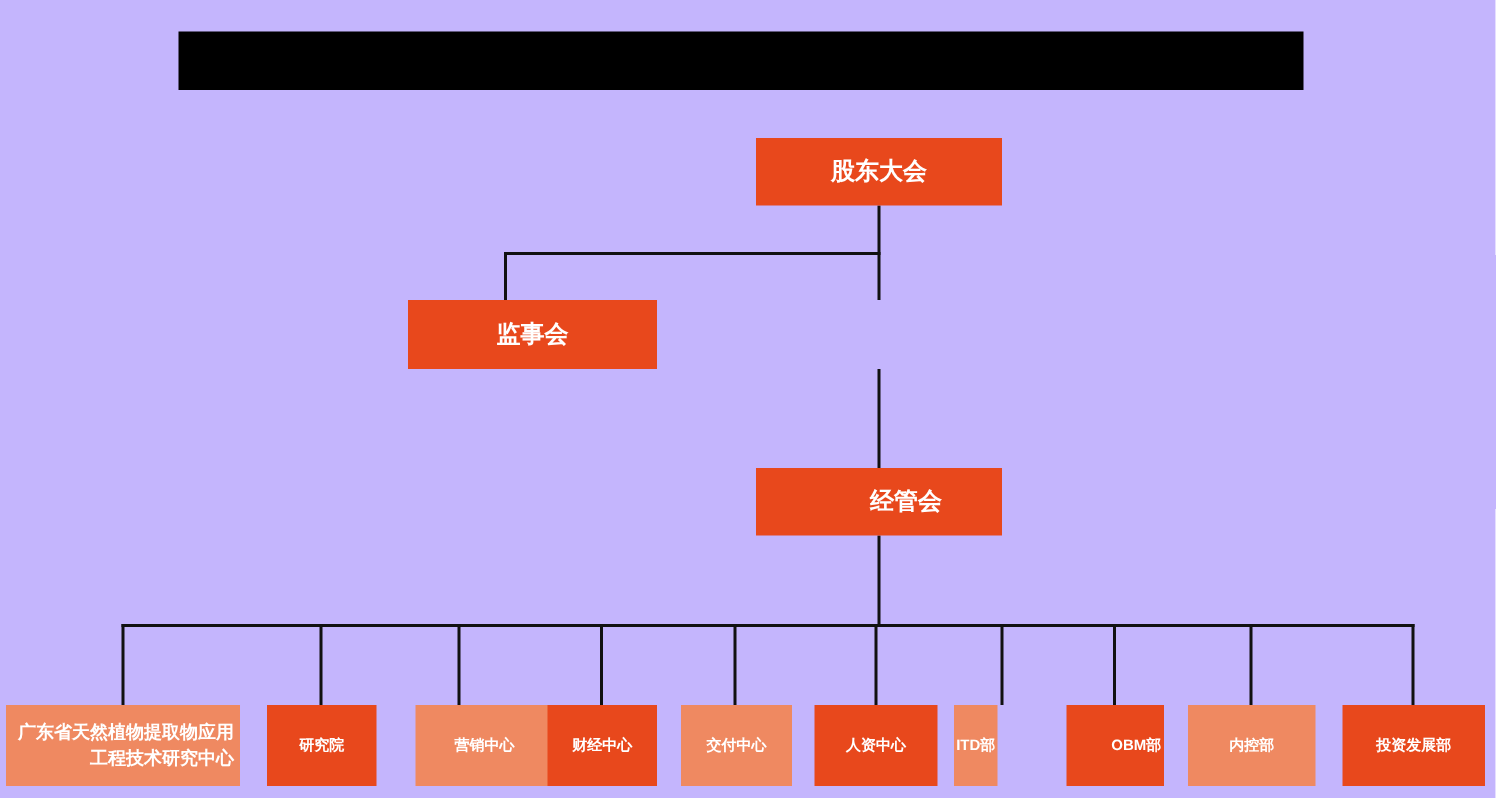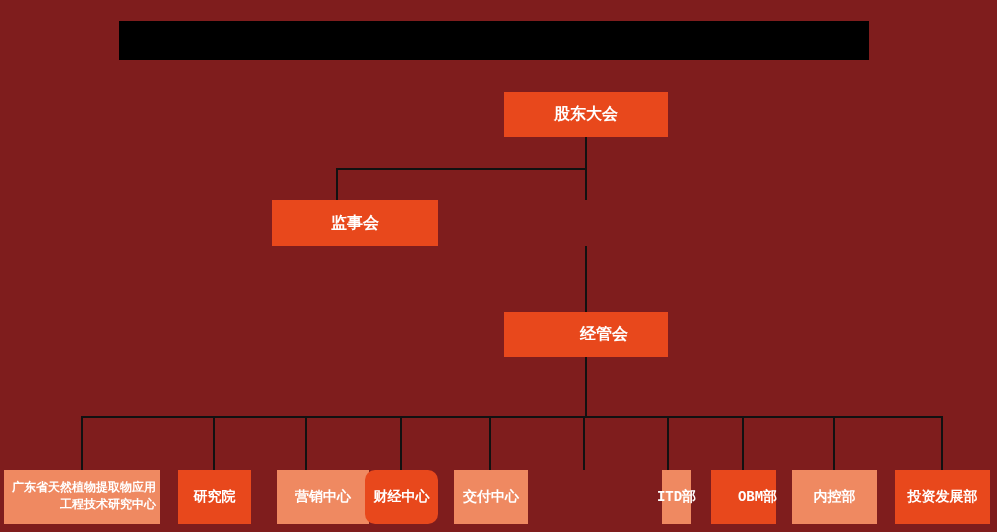--- a/index.html
+++ b/index.html
@@ -1,22 +1,22 @@
 <!DOCTYPE html>
 <html style="--box-dark: #E8481C; --box-light: #EF8961; --line: #111111; --text: #FFFFFF; --redacted: #000000;"><head>
 <meta charset="utf-8">
 <style>
   html, body { margin: 0; padding: 0; background: #ffffff; }
   .stage {
     position: relative;
     width: 997px;
     height: 532px;
-    background: #7f1d1d;
+    background: #c4b5fd;
     overflow: hidden;
-    font-family: Liberation Mono, monospace;
+    font-family: Liberation Sans, sans-serif;
   }
   .redacted-bar {
     position: absolute;
     left: 119px; top: 21px;
     width: 750px; height: 39px;
     background: var(--redacted, #000000);
   }
   
   .vline { position: absolute; width: 2px; background: var(--line, #111111); }
   .hline { position: absolute; height: 2px; background: var(--line, #111111); }
@@ -48,29 +48,29 @@
     font-weight: 700;
     font-size: 16px;
     box-sizing: border-box;
   }
   .dark  { background: var(--box-dark, #E8481C); }
   .light { background: var(--box-light, #EF8961); }
   .n-root { left: 504px; top:  92px; width: 164px; height: 45px; }
   .n-js   { left: 254px; top: 200px; width: 166px; height: 46px; margin-left: 18px; }
   .n-ds   { left: 503px; top: 200px; width: 165px; height: 46px; }
   .n-jg   { left: 504px; top: 312px; width: 164px; height: 45px; padding-left: 36px; }
-  .dept   { top: 470px; height: 54px; font-size: 14px; white-space: nowrap; }
+  .dept   { top: 470px; height: 54px; font-size: 10px; white-space: nowrap; }
   .d1  { left:   4px; width: 156px; font-size: 12px; line-height: 1.4;
          white-space: normal; padding: 0 4px; text-align: right; }
   .d2  { left: 178px; width: 73px; }
   .d3  { left: 277px; width: 92px; text-align: center; }
-  .d4  { left: 365px; width: 73px; border-radius: 10px; }
+  .d4  { left: 365px; width: 73px; }
   .d5  { left: 454px; width: 74px; }
   .d6  { left: 543px; width: 82px; }
-  .d7  { left: 662px; width: 29px; }
+  .d7  { left: 636px; width: 29px; }
   .d8  { left: 711px; width: 65px; padding-left: 28px; }
   .d9  { left: 792px; width: 85px; }
   .d10 { left: 895px; width: 95px; }
 </style>
 </head>
 <body>
 
 <div class="stage">
 
   <div class="redacted-bar"></div>
@@ -102,20 +102,21 @@
   <div class="node light dept d1">广东省天然植物提取物应用工程技术研究中心</div>
 
   <div class="node dark dept d2">研究院</div>
 
   <div class="node light dept d3">营销中心</div>
 
   <div class="node dark dept d4">财经中心</div>
 
   <div class="node light dept d5">交付中心</div>
 
+  <div class="node dark dept d6">人资中心</div>
 
   <div class="node light dept d7">ITD部</div>
 
   <div class="node dark dept d8">OBM部</div>
 
   <div class="node light dept d9">内控部</div>
 
   <div class="node dark dept d10">投资发展部</div>
 
 </div>

